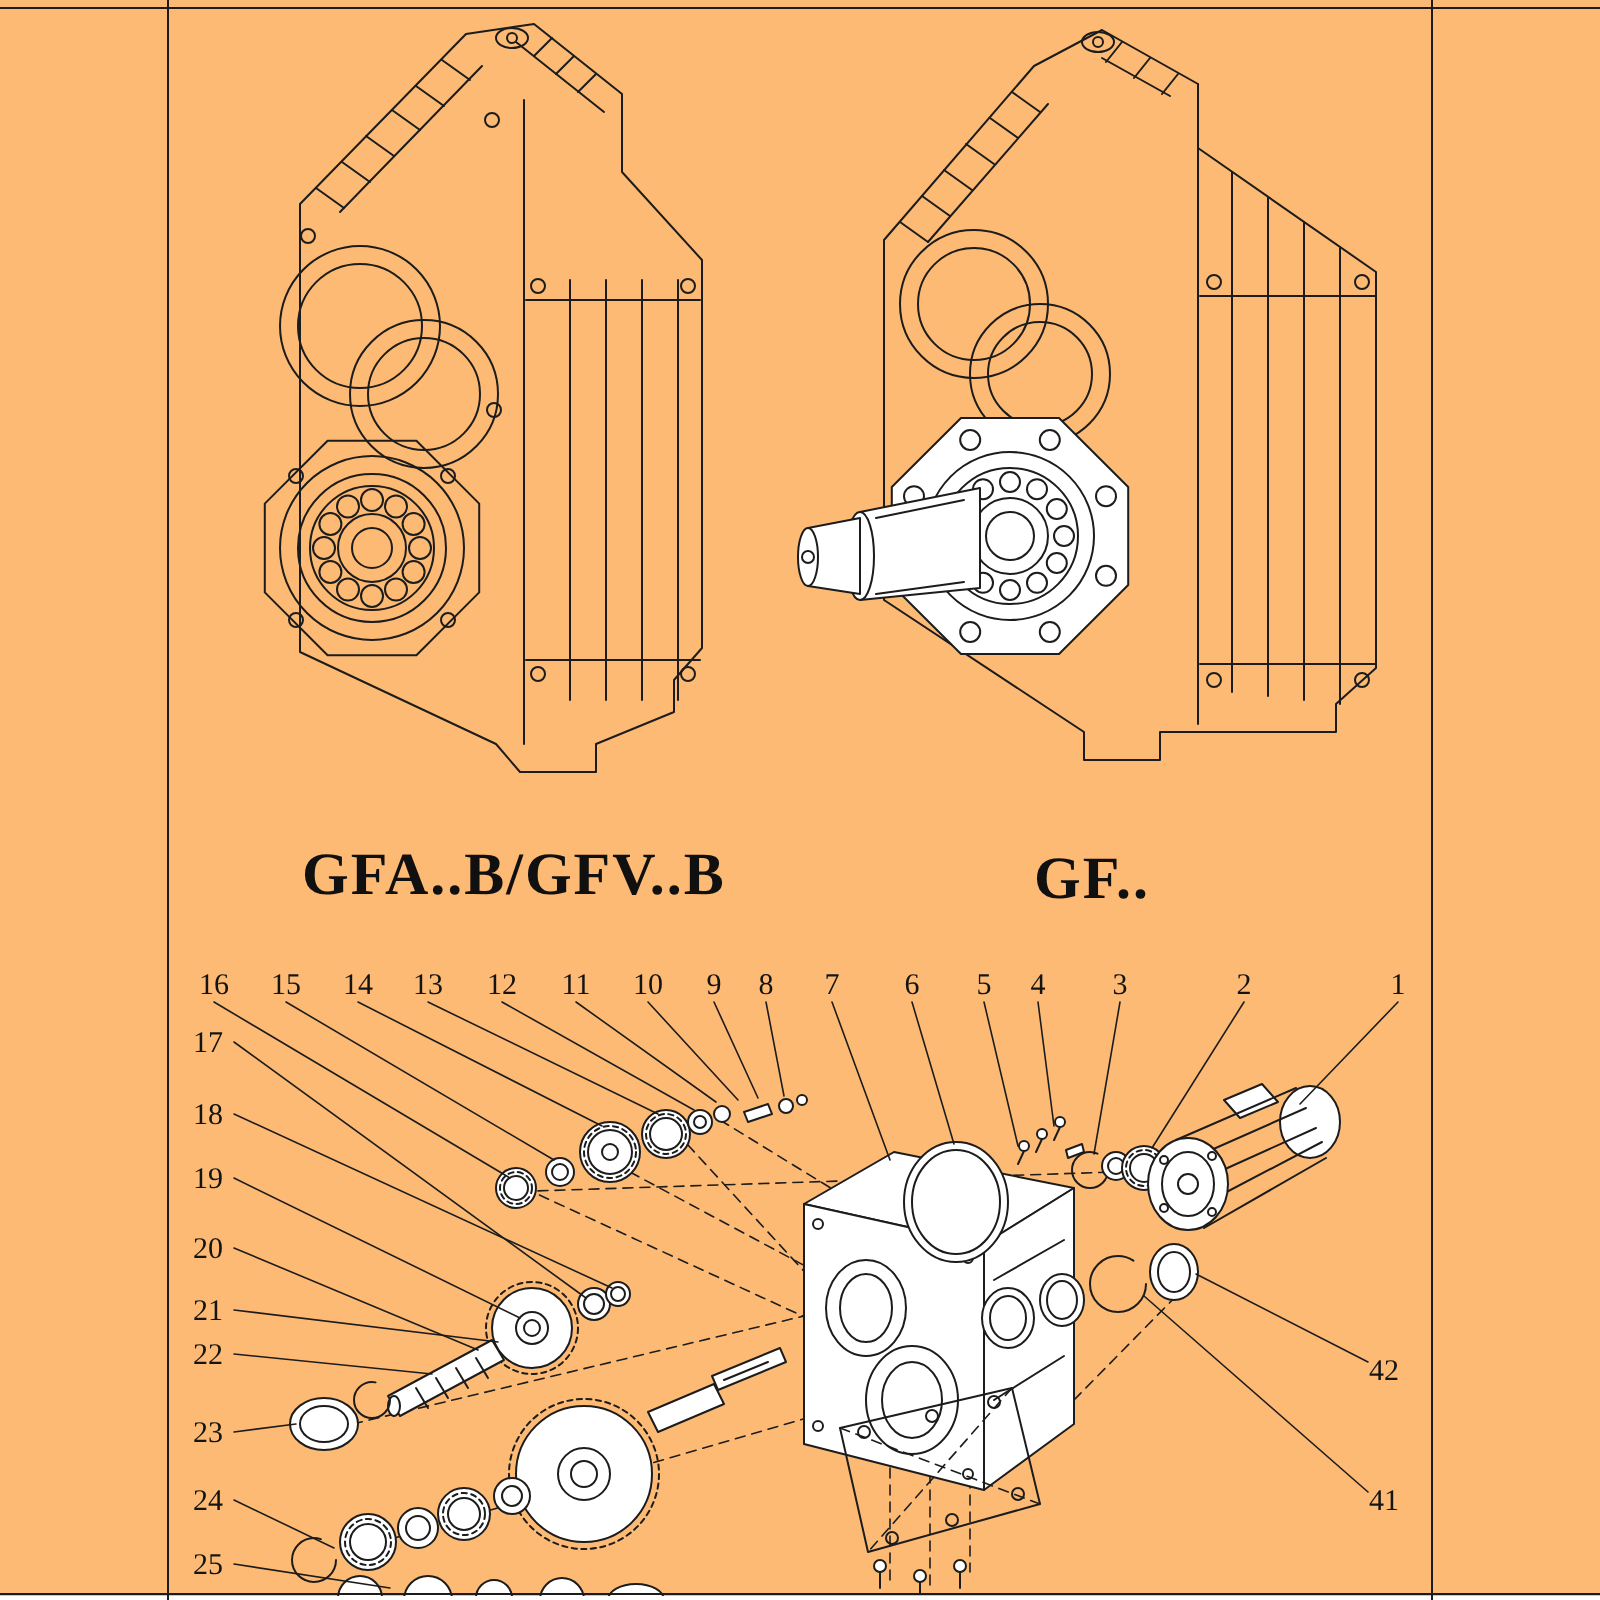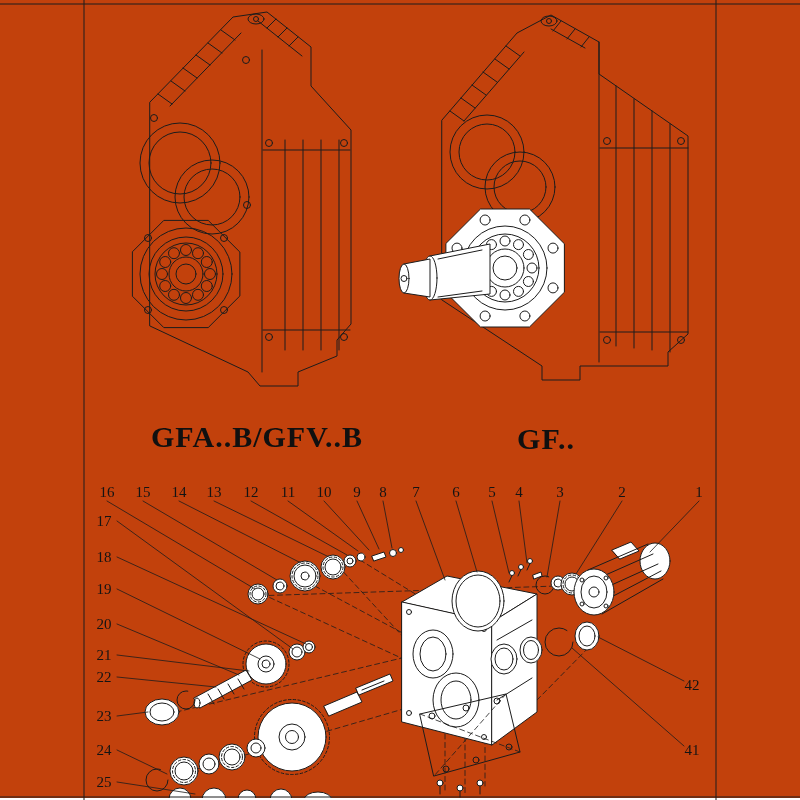--- a/index.html
+++ b/index.html
@@ -1,16 +1,16 @@
 <!DOCTYPE html>
 <html><head>
 <meta charset="utf-8">
 <style>
   html,body{margin:0;padding:0;background:#ffffff;}
-  .page{position:relative;width:800px;height:800px;background:#c2410c;overflow:hidden;
+  .page{position:relative;width:800px;height:800px;background:#fdba74;overflow:hidden;
         font-family:"Liberation Serif",serif;}
   svg{position:absolute;left:0;top:0;}
   .ln{stroke:#1c1c1c;fill:none;stroke-width:1;stroke-linecap:round;stroke-linejoin:round;}
   .thin{stroke-width:0.8;}
   .dash{stroke-dasharray:5 3.5;}
   .teeth{stroke-dasharray:2.6 2.2;}
   text{stroke:none;}
   text.callout{font:15px "Liberation Serif",serif;fill:#141414;}
   text.model-label{font:700 30px "Liberation Serif",serif;fill:#101010;letter-spacing:1px;}
 </style>

